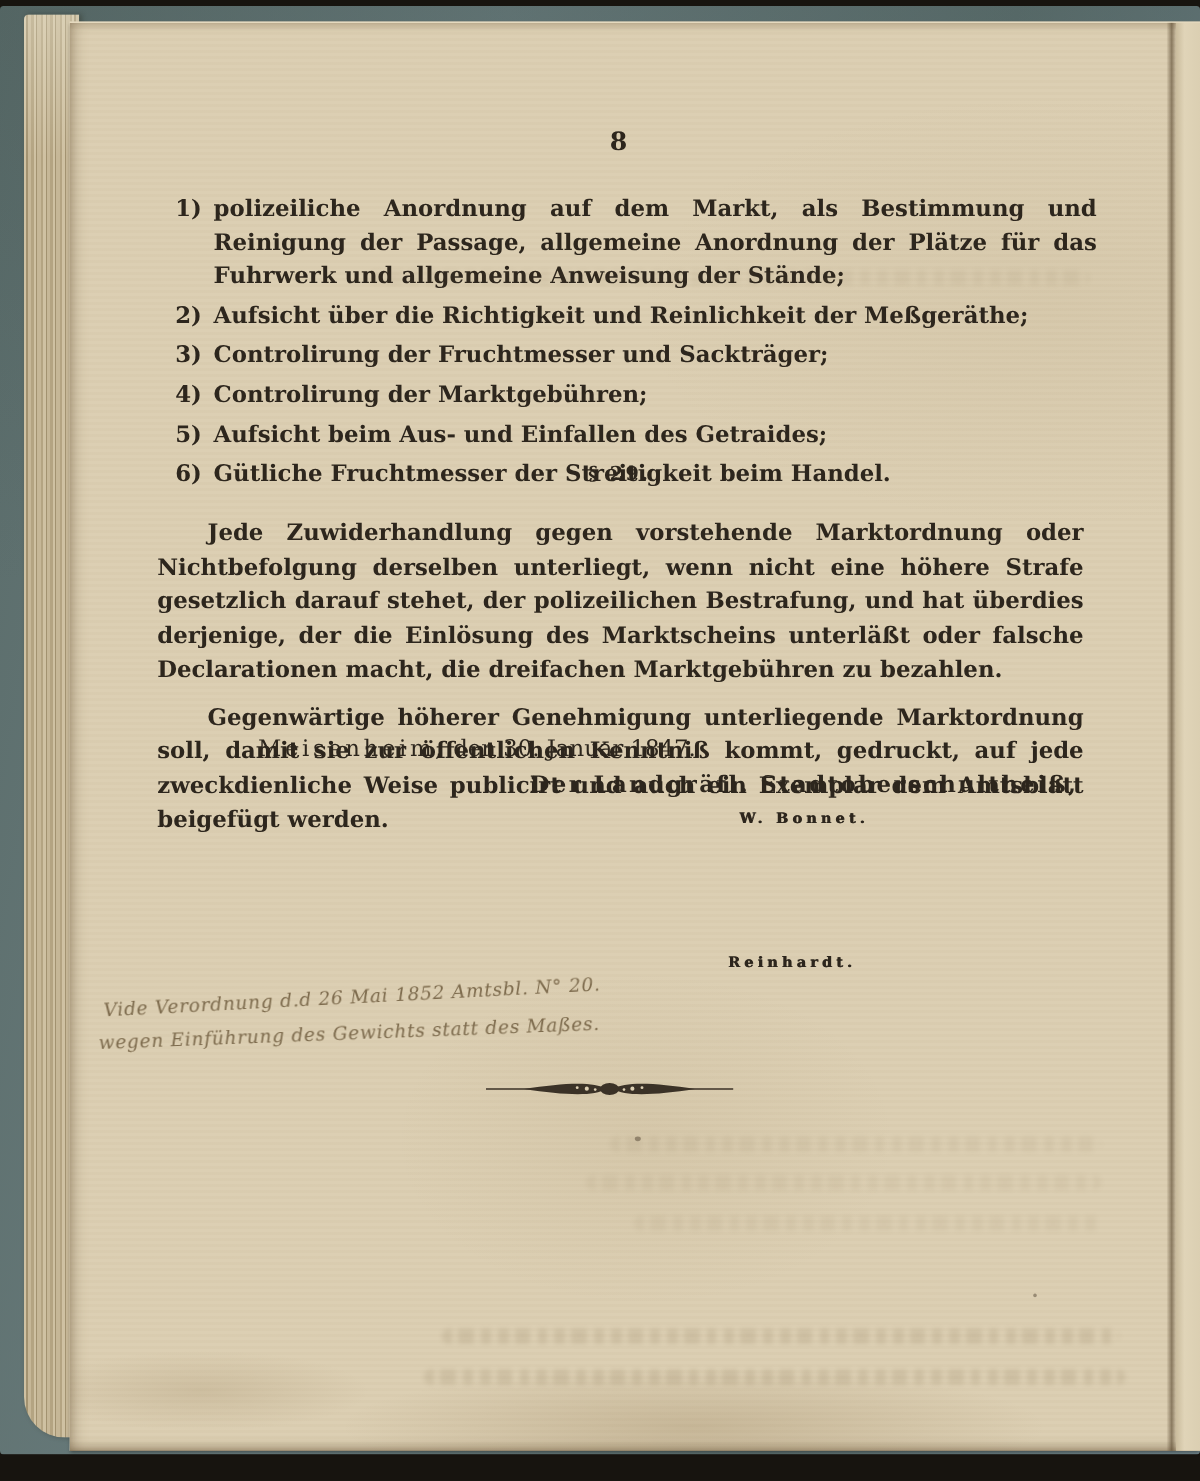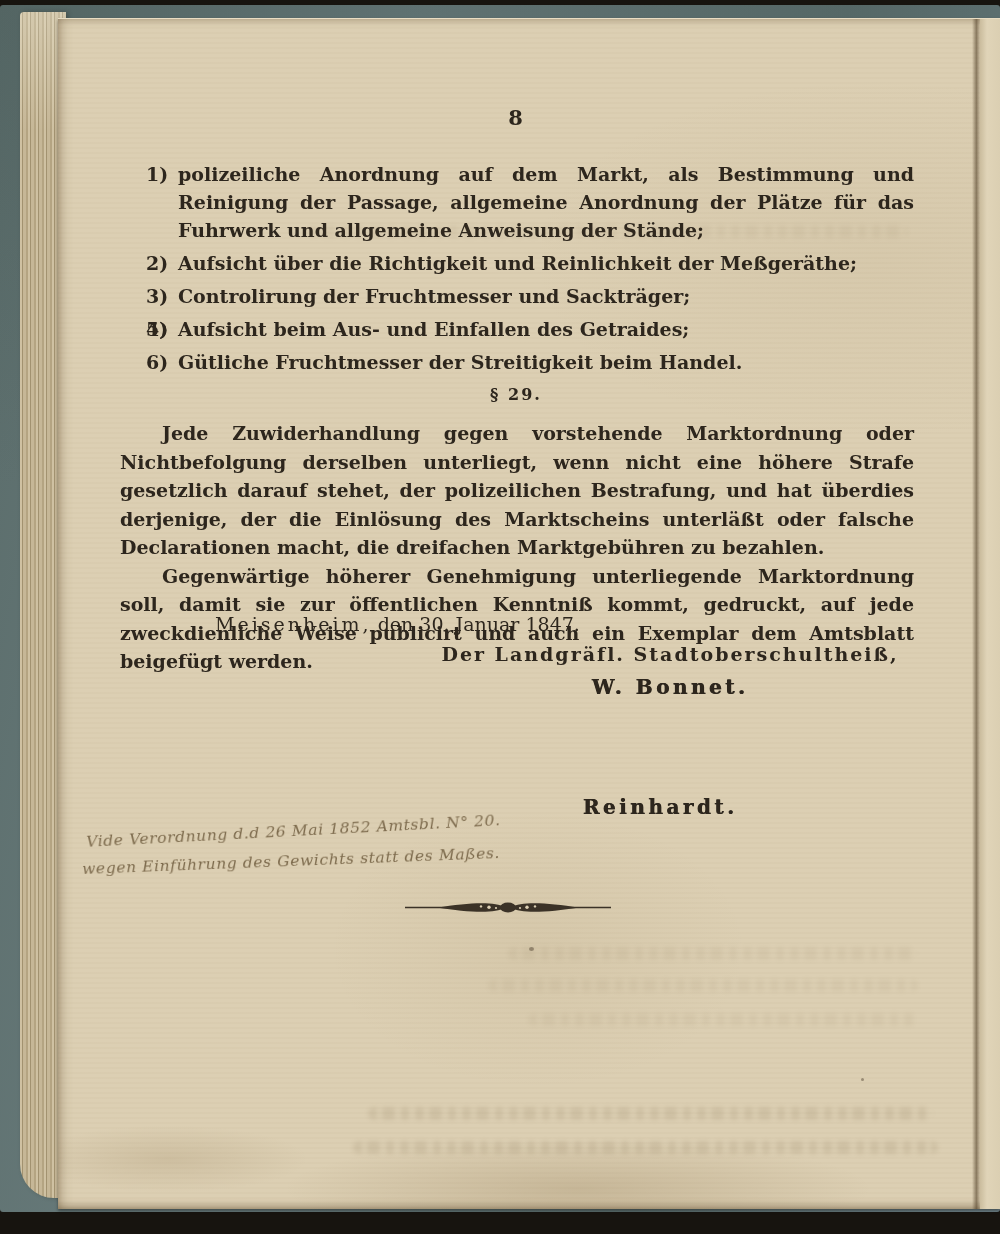--- a/index.html
+++ b/index.html
@@ -51,25 +51,25 @@
     position:absolute;top:0;bottom:0;left:922px;right:0;
     background:linear-gradient(90deg,#cabc9d,#e0d4b8 35%,#dbcfb2);
   }
   .t{position:absolute;white-space:nowrap;}
   .pagenum{left:62px;top:86px;width:792px;text-align:center;font-size:21px;font-weight:700;letter-spacing:1px;}
   .list{position:absolute;left:88px;top:141px;width:768px;font-size:19px;font-weight:700;line-height:28px;}
   .item{position:relative;padding-left:32px;text-align:justify;margin-bottom:5px;}
   .item .num{position:absolute;left:0;top:0;}
   .heading{left:62px;top:366px;width:792px;text-align:center;font-size:16px;font-weight:700;letter-spacing:2px;}
   .paras{position:absolute;left:62px;top:400px;width:794px;font-size:19px;font-weight:700;line-height:28.5px;}
-  .paras p{margin:0;text-indent:42px;text-align:justify;}
+  .paras p{margin:11px;text-indent:42px;text-align:justify;}
   .dateline{font-size:19px;font-weight:400;}
   .city{letter-spacing:3px;}
   .sigtitle{font-size:19px;font-weight:700;letter-spacing:2px;text-align:center;}
-  .signame{font-size:20px;font-weight:700;letter-spacing:3.5px;text-align:center;text-shadow:.6px 0 0 currentColor;}
+  .signame{font-size:12px;font-weight:700;letter-spacing:3.5px;text-align:center;text-shadow:.6px 0 0 currentColor;}
   .hand{
     font-style:italic;color:#6d5a3c;font-size:15.5px;letter-spacing:.6px;
     opacity:.85;filter:blur(.2px);
   }
   .ghost{
     position:absolute;height:13px;border-radius:7px;
     background:repeating-linear-gradient(90deg, rgba(120,100,68,.9) 0 9px, rgba(120,100,68,0) 9px 14px, rgba(120,100,68,.9) 14px 27px, rgba(120,100,68,0) 27px 33px, rgba(120,100,68,.9) 33px 41px, rgba(120,100,68,0) 41px 47px);
     filter:blur(2.4px);opacity:.13;
   }
   .speck{position:absolute;border-radius:50%;background:rgba(70,58,42,.45);}
@@ -94,20 +94,21 @@
       <div class="item">
         <span class="num">2)</span>
         <span>Aufsicht über die Richtigkeit und Reinlichkeit der Meßgeräthe;</span>
       </div>
       <div class="item">
         <span class="num">3)</span>
         <span>Controlirung der Fruchtmesser und Sackträger;</span>
       </div>
       <div class="item">
         <span class="num">4)</span>
+        <span>Controlirung der Marktgebühren;</span>
       </div>
       <div class="item">
         <span class="num">5)</span>
         <span>Aufsicht beim Aus- und Einfallen des Getraides;</span>
       </div>
       <div class="item">
         <span class="num">6)</span>
         <span>Gütliche Fruchtmesser der Streitigkeit beim Handel.</span>
       </div>
     </div>

